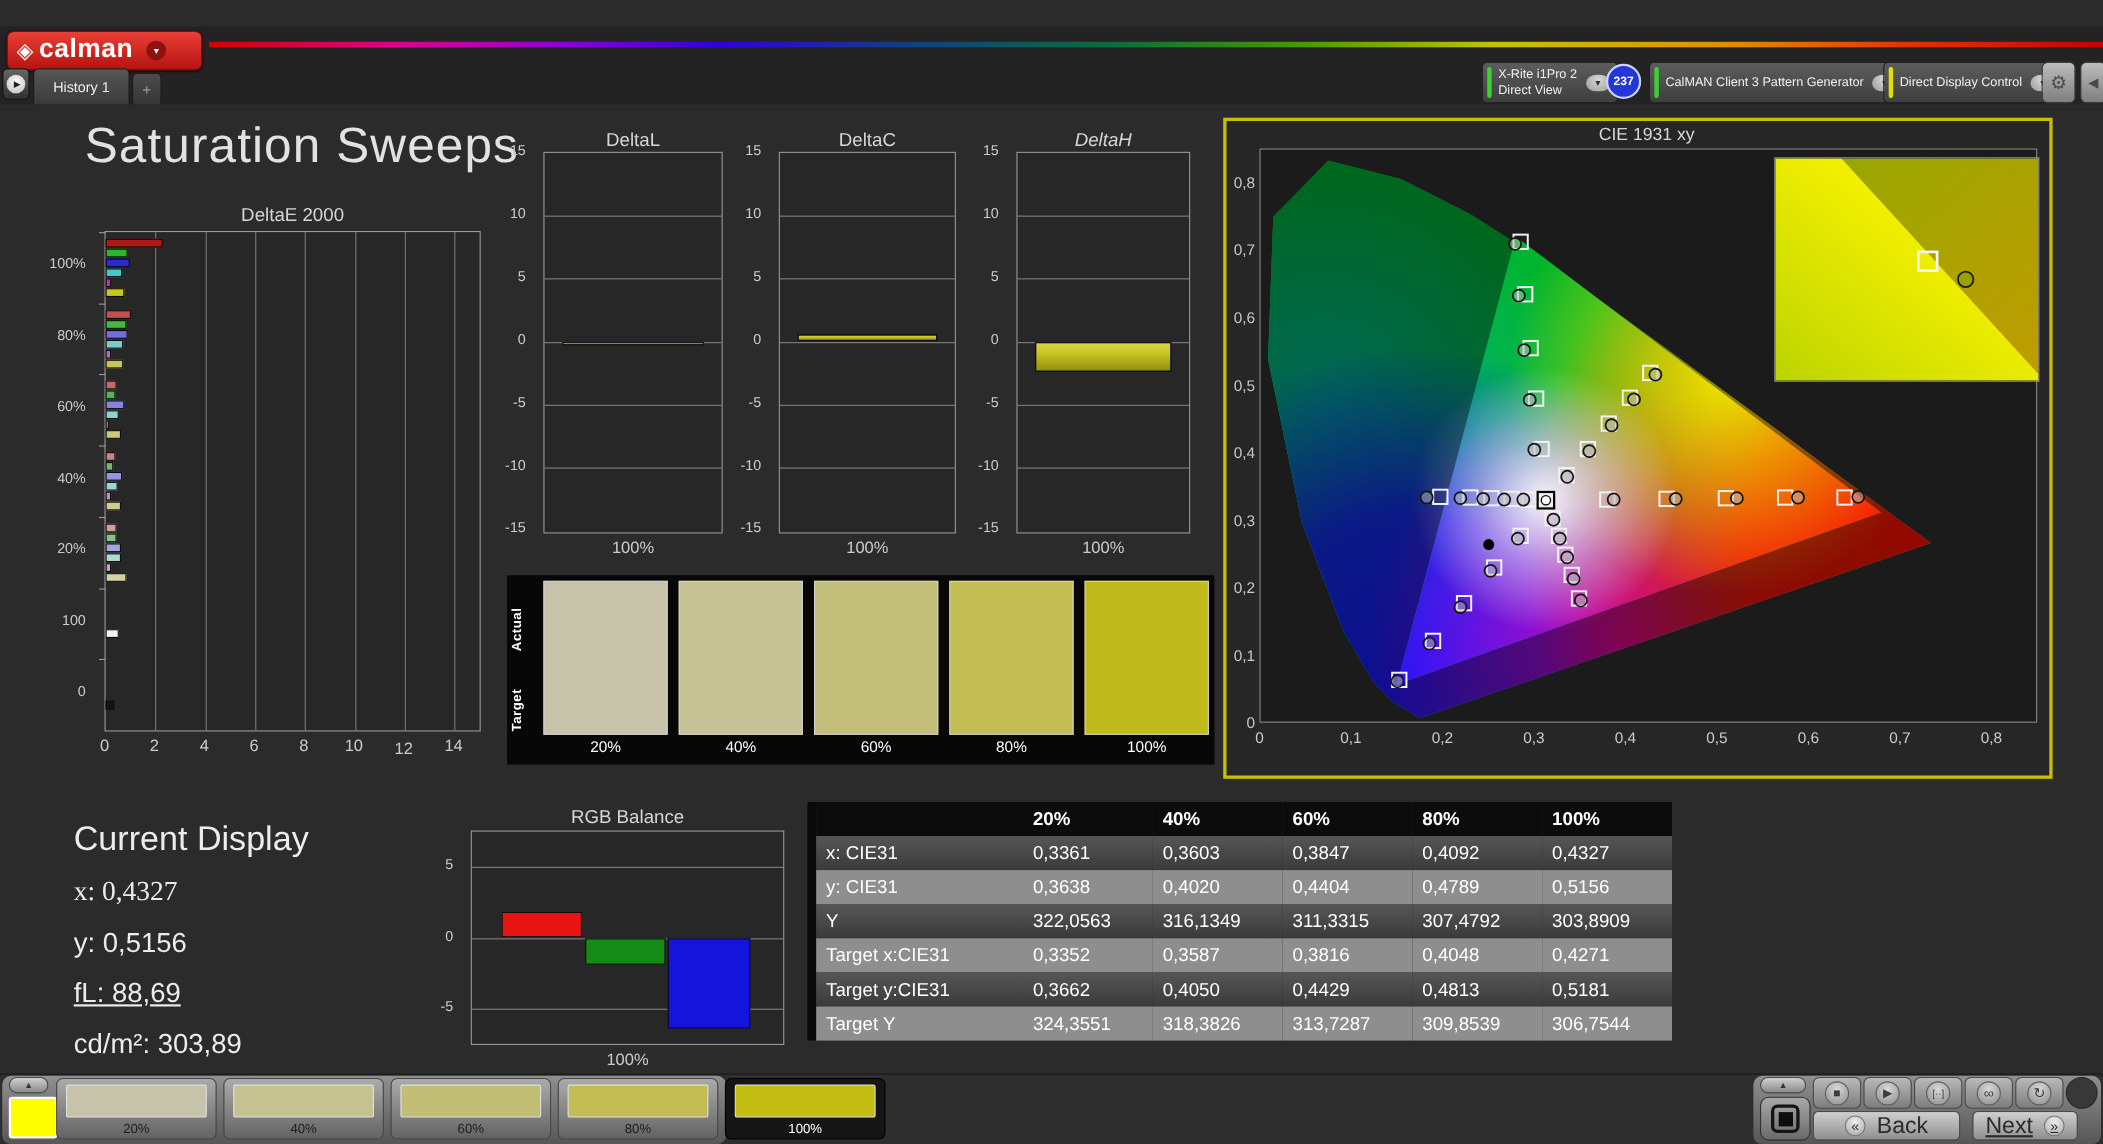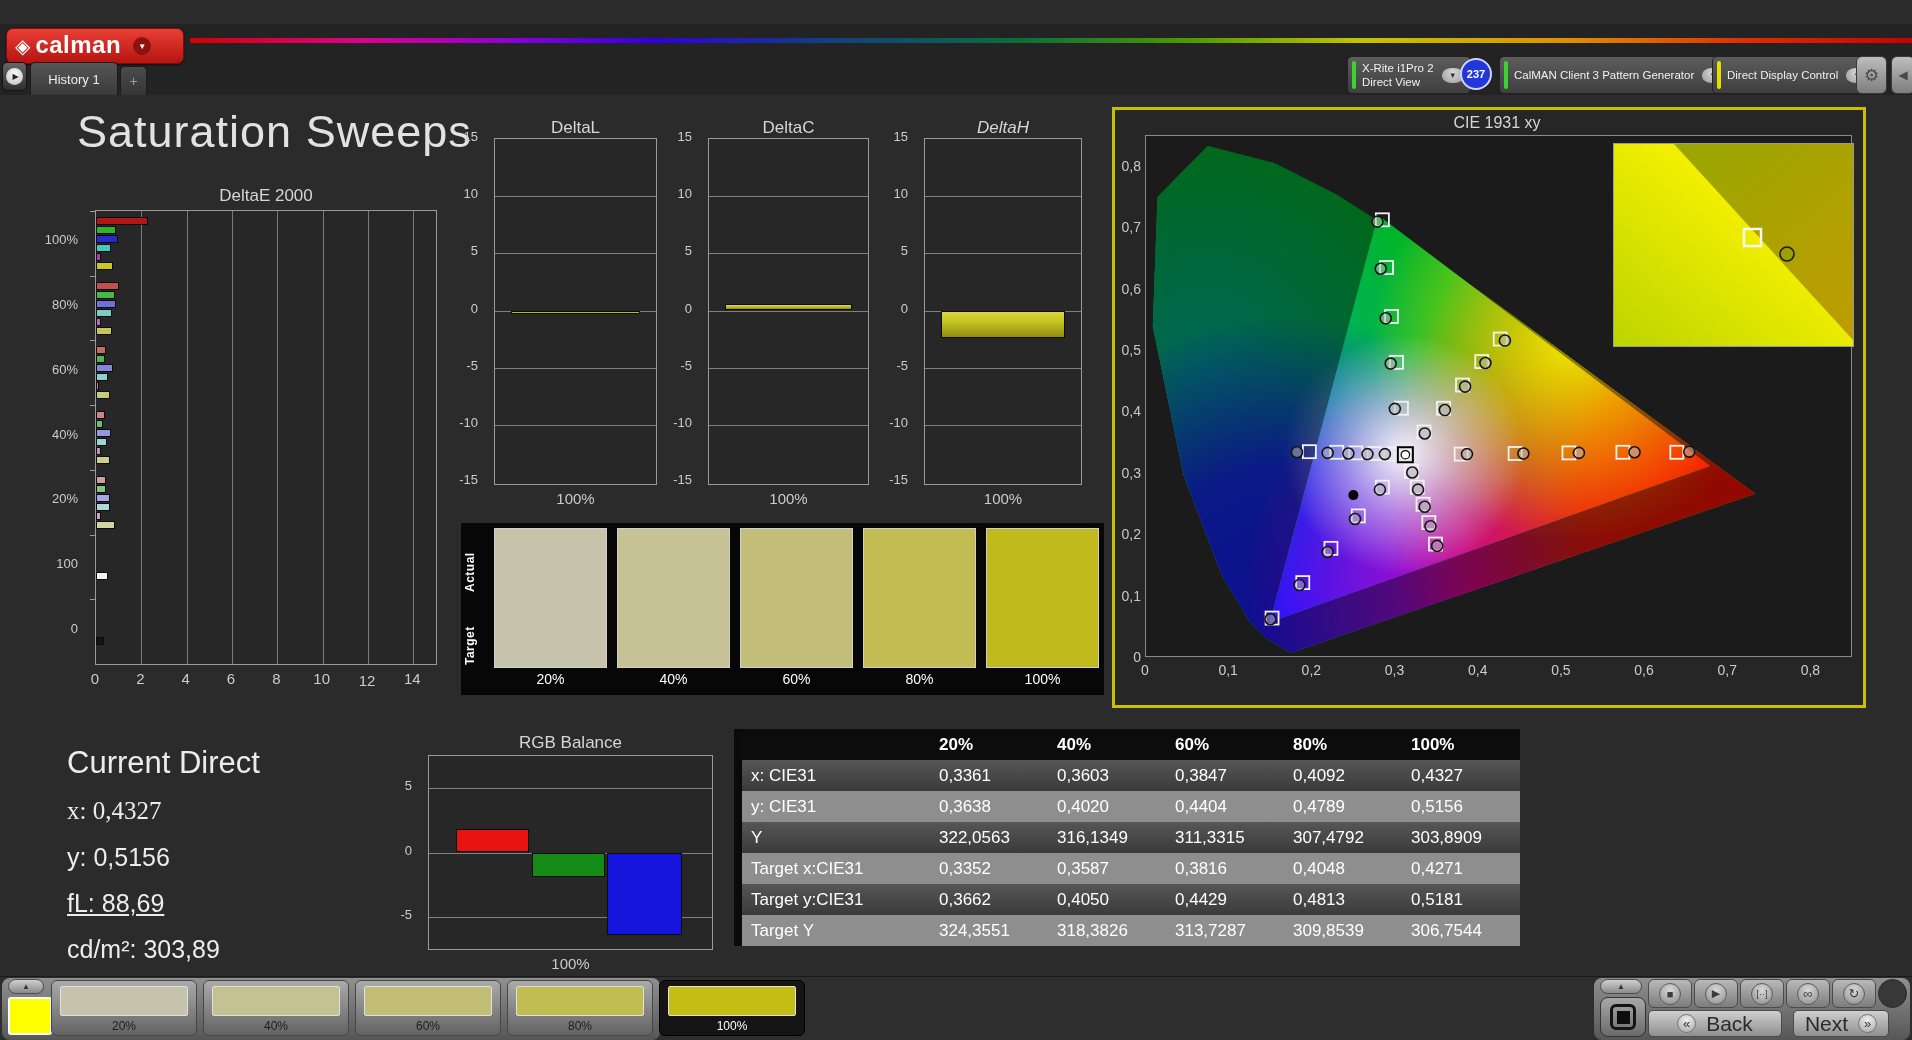--- a/index.html
+++ b/index.html
@@ -317,21 +317,21 @@
         <div class="sw-lab" style="left: 156px; width: 113px;">40%</div>
         <div class="sw-patch" style="left: 279px; width: 113px; background: linear-gradient(rgb(195, 191, 123), rgb(195, 191, 123)) rgb(195, 191, 123);"></div>
         <div class="sw-lab" style="left: 279px; width: 113px;">60%</div>
         <div class="sw-patch" style="left: 402px; width: 113px; background: linear-gradient(rgb(195, 189, 83), rgb(195, 189, 83)) rgb(195, 189, 83);"></div>
         <div class="sw-lab" style="left: 402px; width: 113px;">80%</div>
         <div class="sw-patch" style="left: 525px; width: 113px; background: linear-gradient(rgb(192, 186, 29), rgb(192, 186, 29)) rgb(192, 186, 29);"></div>
         <div class="sw-lab" style="left: 525px; width: 113px;">100%</div>
       </div>
   </div>
 
-  <div class="cur-title">Current Direct</div>
+  <div class="cur-title">Current Display</div>
   <div class="cur-line" style="top:797px;font-family:Liberation Serif, serif;">x: 0,4327</div>
   <div class="cur-line" style="top:843px;">y: 0,5156</div>
   <div class="cur-line" style="top:889px;text-decoration:underline;">fL: 88,69</div>
   <div class="cur-line" style="top:935px;">cd/m²: 303,89</div>
 
   <div class="chart-title" style="left:428px;top:733px;width:285px;">RGB Balance</div>
   <div id="rgb-ylab" class="axis-col" style="left:390px;top:755px;width:34px;height:195px;">
       <div class="ylab" style="top: 23.1667px;">5</div>
       <div class="ylab" style="top: 87.5px;">0</div>
       <div class="ylab" style="top: 151.833px;">-5</div>
@@ -621,18 +621,18 @@
   <div class="round-btn" style="left:1832px;">
     <span class="orb" style="font-size:13px;">
         <span>↻</span>
       </span>
   </div>
   <div class="dim-circle"></div>
   <div class="nav-btn" style="left:1648px;width:134px;">
     <span class="nav-orb">«</span>
     <span>Back</span>
   </div>
-  <div class="nav-btn" style="left:1793px;width:96px;">
+  <div class="nav-btn" style="left:1793px;width:96px;text-decoration:underline;">
     <span>Next</span>
     <span class="nav-orb">»</span>
   </div>
 
 </div>
 
 </body></html>

